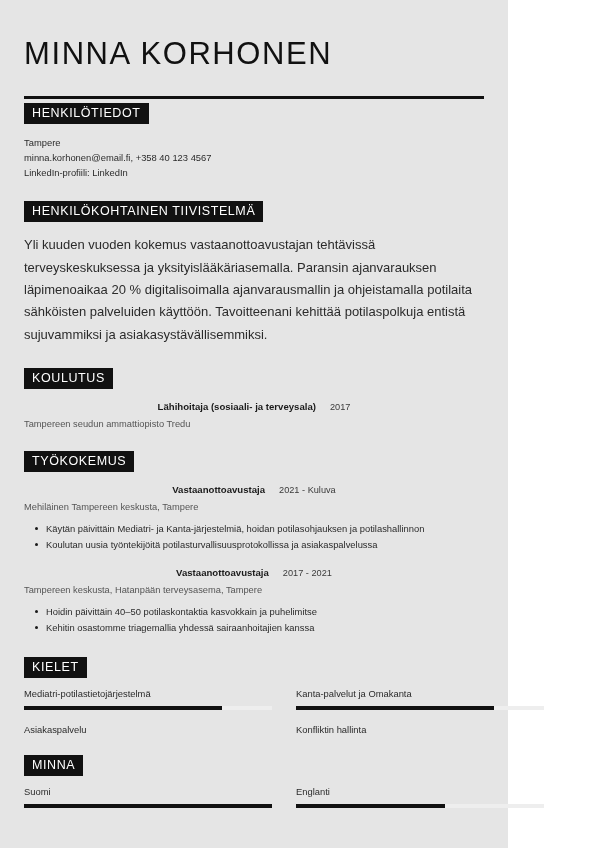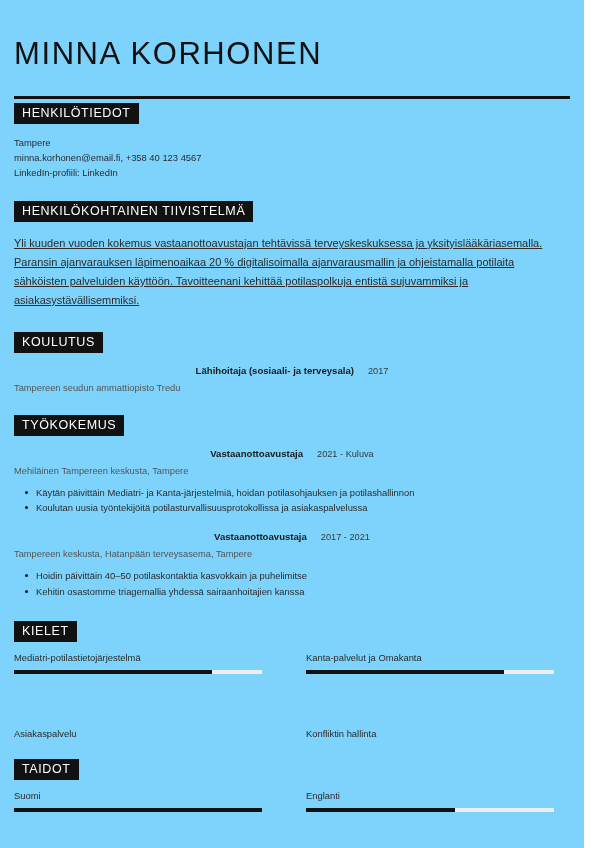--- a/index.html
+++ b/index.html
@@ -10,24 +10,24 @@
   }
   body {
     width: 600px;
     height: 848px;
     font-family: "Liberation Sans", sans-serif;
     color: #1a1a1a;
     overflow: hidden;
   }
   .page {
     position: relative;
-    width: 584px;
+    width: 508px;
     height: 848px;
-    background: #7dd3fc;
-    padding: 0 14px;
+    background: #e5e5e5;
+    padding: 0 24px;
   }
 
   
   .name-block {
     padding-top: 38px;
   }
   .full-name {
     font-size: 31px;
     font-weight: 400;
     letter-spacing: 1.6px;
@@ -59,25 +59,24 @@
   .contact-lines {
     margin-top: 11px;
     font-size: 9.4px;
     line-height: 1.62;
     color: #2b2b2b;
   }
   .contact-lines div { white-space: nowrap; }
 
   .summary {
     margin-top: 12px;
-    font-size: 11px;
+    font-size: 13px;
     line-height: 1.72;
     color: #2b2b2b;
     max-width: 548px;
-    text-decoration: underline;
   }
 
   
   .entry { margin-top: 12px; }
   .entry-top {
     display: flex;
     justify-content: center;
     align-items: baseline;
   }
   .entry-title {
@@ -118,21 +117,20 @@
     background: #1a1a1a;
   }
 
   
   .meter-grid {
     margin-top: 10px;
     display: grid;
     grid-template-columns: 272px 272px;
     column-gap: 0px;
     row-gap: 0px;
-    gap: 20px;
   }
   .meter-cell { width: 248px; }
   .meter-label {
     font-size: 9.4px;
     color: #2b2b2b;
     margin-bottom: 7px;
     white-space: nowrap;
   }
   .meter-track {
     position: relative;
@@ -243,21 +241,21 @@
 
       </div>
       <div class="meter-cell no-bar">
         <div class="meter-label">Konfliktin hallinta</div>
 
       </div>
     </div>
   </div>
 
   <div class="section sec-kielet">
-    <span class="chip">TAIDOT</span>
+    <span class="chip">MINNA</span>
 
     <div class="meter-grid">
       <div class="meter-cell">
         <div class="meter-label">Suomi</div>
         <div class="meter-track">
           <div class="meter-fill" style="width: 100%;"></div>
         </div>
       </div>
       <div class="meter-cell">
         <div class="meter-label">Englanti</div>

